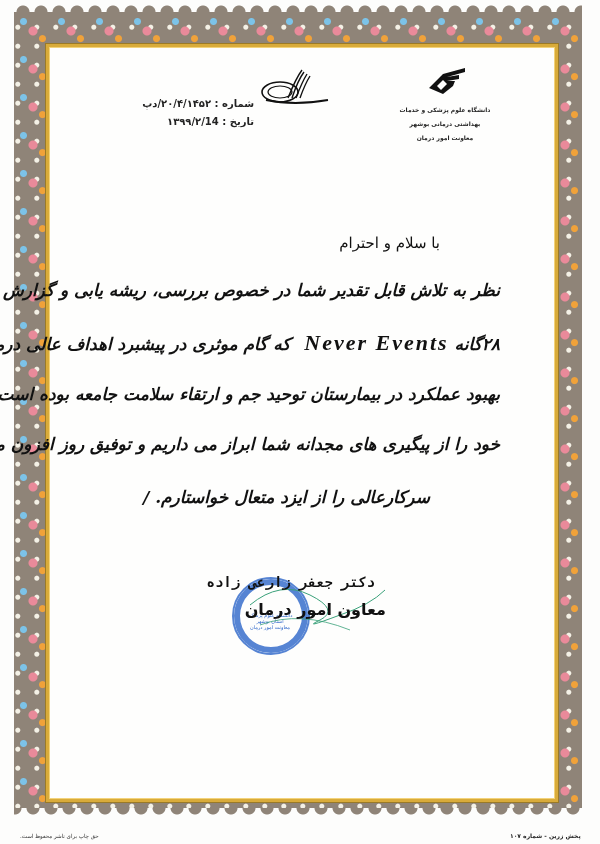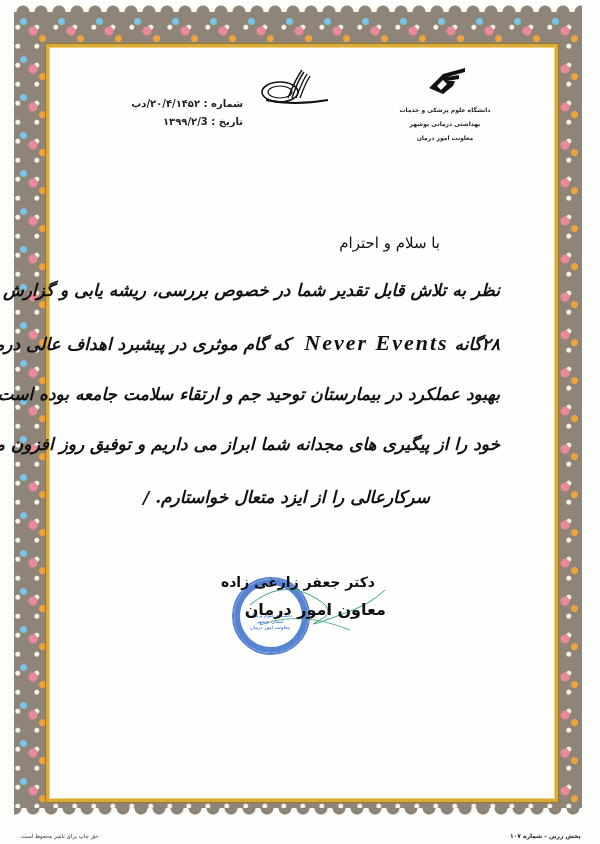--- a/index.html
+++ b/index.html
@@ -19,21 +19,21 @@
   }
   .border-scallop-top, .border-scallop-bottom { position:absolute; left:14px; width:568px; height:8px;
     background: radial-gradient(circle at 50% 100%, #8f8478 0 6px, transparent 7px) 0 0/18px 8px; }
   .border-scallop-top { top:4px; }
   .border-scallop-bottom { top:808px; transform:rotate(180deg); }
   .gold-frame { position:absolute; left:46px; top:44px; width:506px; height:752px;
     border:3px solid #d9ab3a; box-shadow: 0 0 0 1px #9a7a28, inset 0 0 0 1px #f3d37a; background:#fefefd; }
   .paper { position:absolute; left:52px; top:50px; width:496px; height:742px; background:#fefefd; }
 
   
-  .ref-block { position:absolute; left:93px; top:95px; width:150px; text-align:right; direction:rtl;
+  .ref-block { position:absolute; left:104px; top:95px; width:150px; text-align:right; direction:rtl;
     font-size:10px; font-weight:bold; line-height:18px; color:#222; }
   .emblem { position:absolute; left:258px; top:68px; width:72px; height:40px; }
   .logo { position:absolute; left:425px; top:66px; width:44px; height:30px; }
   .univ-text { position:absolute; left:390px; top:103px; width:110px; text-align:center; direction:rtl;
     font-size:6px; font-weight:bold; line-height:14px; color:#222; }
 
   
   .salutation { position:absolute; right:162px; top:197px; direction:rtl; font-size:17px; font-weight:bold;
     font-family:"DejaVu Sans", sans-serif; white-space:nowrap; }
   .greeting { position:absolute; right:160px; top:234px; direction:rtl; font-size:15px;
@@ -44,41 +44,41 @@
   .line2 { top:330px; }
   .line3 { top:384px; }
   .line4 { top:434px; }
   .line5 { top:487px; right:170px;margin-left:39px; }
   .en { font-family:"Liberation Serif", serif; font-style:italic; font-size:22px; letter-spacing:2px; font-weight:bold;margin-left:8px; }
 
   
   .stamp { position:absolute; left:232px; top:577px; width:74px; height:74px; border-radius:50%;
     border:2px solid #2d66c9; box-shadow: inset 0 0 0 5px transparent, inset 0 0 0 6px #2d66c9; opacity:.8; }
   .stamp-text { position:absolute; left:244px; top:612px; width:52px; font-size:5px; color:#2d66c9; text-align:center; direction:rtl; line-height:6px; }
-  .sig-name { position:absolute; right:225px; top:574px; direction:rtl; font-size:14px; font-weight:bold; white-space:nowrap; }
+  .sig-name { position:absolute; right:225px; top:574px; direction:rtl; font-size:14px; font-weight:bold; white-space:nowrap;font-family:Liberation Mono, monospace; }
   .sig-title { position:absolute; right:214px; top:600px; direction:rtl; font-size:16px; font-weight:bold; white-space:nowrap; }
   .sig-scribble { position:absolute; left:240px; top:575px; width:150px; height:60px; }
 
   
   .footer-left { position:absolute; left:20px; top:833px; font-size:5.5px; direction:rtl; color:#333; }
   .footer-right { position:absolute; left:510px; top:832px; font-size:6px; direction:rtl; color:#222; font-weight:bold; }
 </style>
 </head>
 <body>
 
 <div class="page">
   <div class="border-scallop-top"></div>
   <div class="border-outer"></div>
   <div class="border-scallop-bottom"></div>
   <div class="gold-frame"></div>
   <div class="paper"></div>
 
   <div class="ref-block">
     <div>شماره : ۲۰/۴/۱۴۵۲/دپ</div>
-    <div>تاریخ : ۱۳۹۹/۲/3</div>
+    <div>تاریخ : ۱۳۹۹/۲/14</div>
   </div>
 
   <svg class="emblem" viewBox="0 0 72 40">
     <ellipse cx="22" cy="24" rx="18" ry="10" fill="none" stroke="#111" stroke-width="1.6"></ellipse>
     <ellipse cx="22" cy="24" rx="12" ry="6" fill="none" stroke="#111" stroke-width="1.2"></ellipse>
     <path d="M30 30 Q38 10 44 2 M34 30 Q40 12 46 4 M38 30 Q44 14 49 6 M42 30 Q47 16 52 8" fill="none" stroke="#111" stroke-width="1.4"></path>
     <path d="M8 32 Q36 38 70 32" fill="none" stroke="#111" stroke-width="1.8"></path>
   </svg>
 
   <svg class="logo" viewBox="0 0 44 30">

